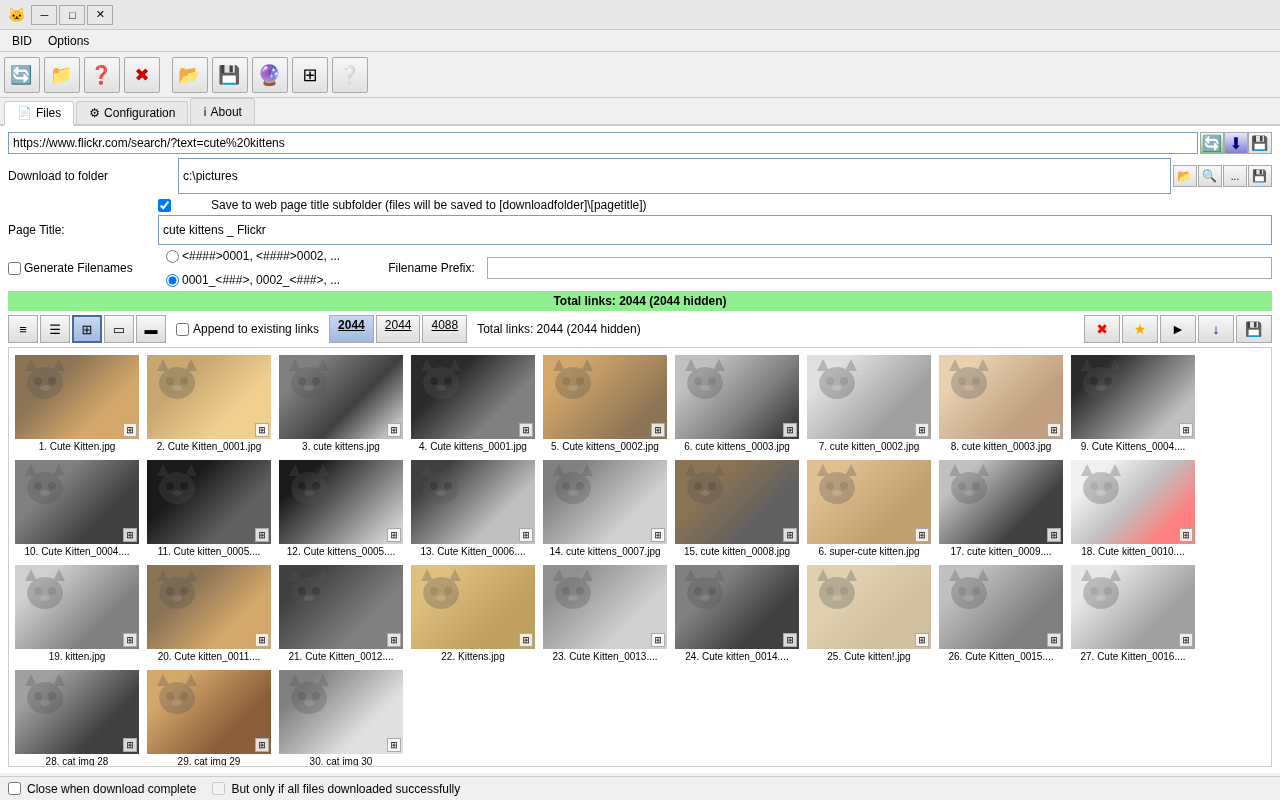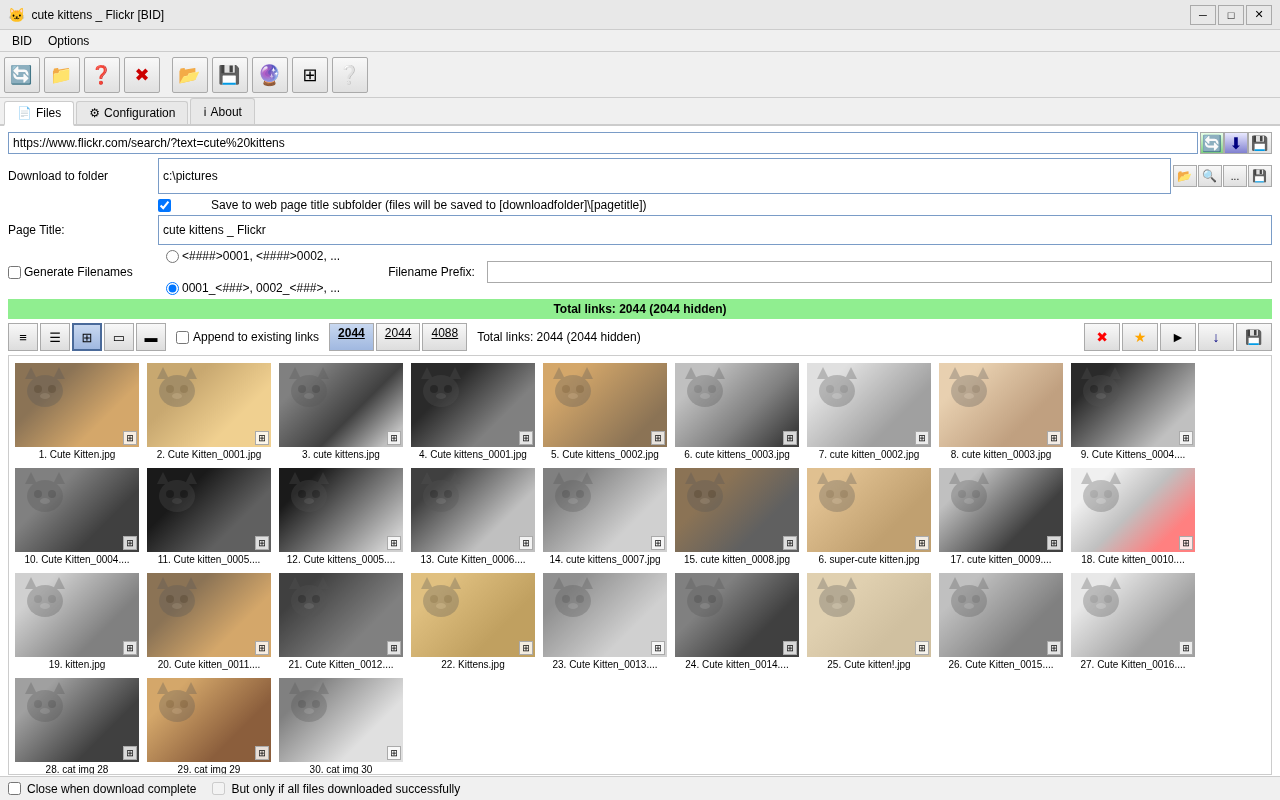--- a/index.html
+++ b/index.html
@@ -147,21 +147,21 @@
     }
 
     
     .gen-row {
       display: flex;
       align-items: center;
       margin-bottom: 4px;
       gap: 8px;
     }
     .gen-row .gen-check { display: flex; align-items: center; gap: 3px; width: 150px; }
-    .gen-row .radio-group { display: flex; flex-direction: column; gap: 18px; }
+    .gen-row .radio-group { display: flex; flex-direction: column; gap: 10px; }
     .gen-row .radio-item { display: flex; align-items: center; gap: 3px; font-size: 12px; }
 
     
     #total-links-bar {
       background: #90ee90;
       text-align: center;
       padding: 3px;
       font-size: 12px;
       font-weight: bold;
       margin-bottom: 4px;
@@ -309,21 +309,20 @@
     .cat-img-27 { background: linear-gradient(135deg, #e8e8e8 20%, #a0a0a0 70%); }
     .cat-img-28 { background: linear-gradient(135deg, #a0a0a0 20%, #404040 70%); }
     .cat-img-29 { background: linear-gradient(135deg, #d4a76a 20%, #8B5e3c 70%); }
     .cat-img-30 { background: linear-gradient(135deg, #808080 20%, #e0e0e0 70%); }
   </style>
 </head>
 <body>
 
 <div id="titlebar">
   <span style="font-size:14px; margin-right:6px;">🐱</span>
-  <span style="flex:1; font-size:12px;">cute kittens _ Flickr [BID]</span>
   <div class="window-controls">
     <div class="win-btn">─</div>
     <div class="win-btn">□</div>
     <div class="win-btn close">✕</div>
   </div>
 </div>
 
 <div id="menubar">
   <div class="menu-item">BID</div>
   <div class="menu-item">Options</div>
@@ -363,21 +362,21 @@
     <input type="text" style="flex: 1 1 0%; height: 22px; border: 1px solid rgb(122, 156, 199); padding: 1px 4px; font-size: 12px;" value="https://www.flickr.com/search/?text=cute%20kittens">
     <div class="url-btns">
       <div class="url-btn" title="Refresh" style="background:linear-gradient(to bottom,#e8ffe8,#80d080); color:green; font-size:16px;">🔄</div>
       <div class="url-btn" title="Download" style="background:linear-gradient(to bottom,#e8e8ff,#8080d0); color:navy; font-size:16px;">⬇</div>
       <div class="url-btn" title="Save" style="background:linear-gradient(to bottom,#f8f8f8,#e0e0e0);">💾</div>
     </div>
   </div>
 
   <div class="folder-row">
     <label>Download to folder</label>
-    <input type="text" style="flex: 1 1 0%; height: 16px; border: 1px solid rgb(122, 156, 199); padding: 17px 4px; font-size: 12px;" value="c:\pictures">
+    <input type="text" style="flex: 1 1 0%; height: 16px; border: 1px solid rgb(122, 156, 199); padding: 17px 4px; font-size: 12px; margin-left: 20px;" value="c:\pictures">
     <div class="folder-btns">
       <div class="folder-btn">📂</div>
       <div class="folder-btn">🔍</div>
       <div class="folder-btn" style="font-size:10px;">...</div>
       <div class="folder-btn">💾</div>
     </div>
   </div>
 
   <div class="checkbox-row">
     <input type="checkbox" id="subfolder-cb" checked="" style="">

